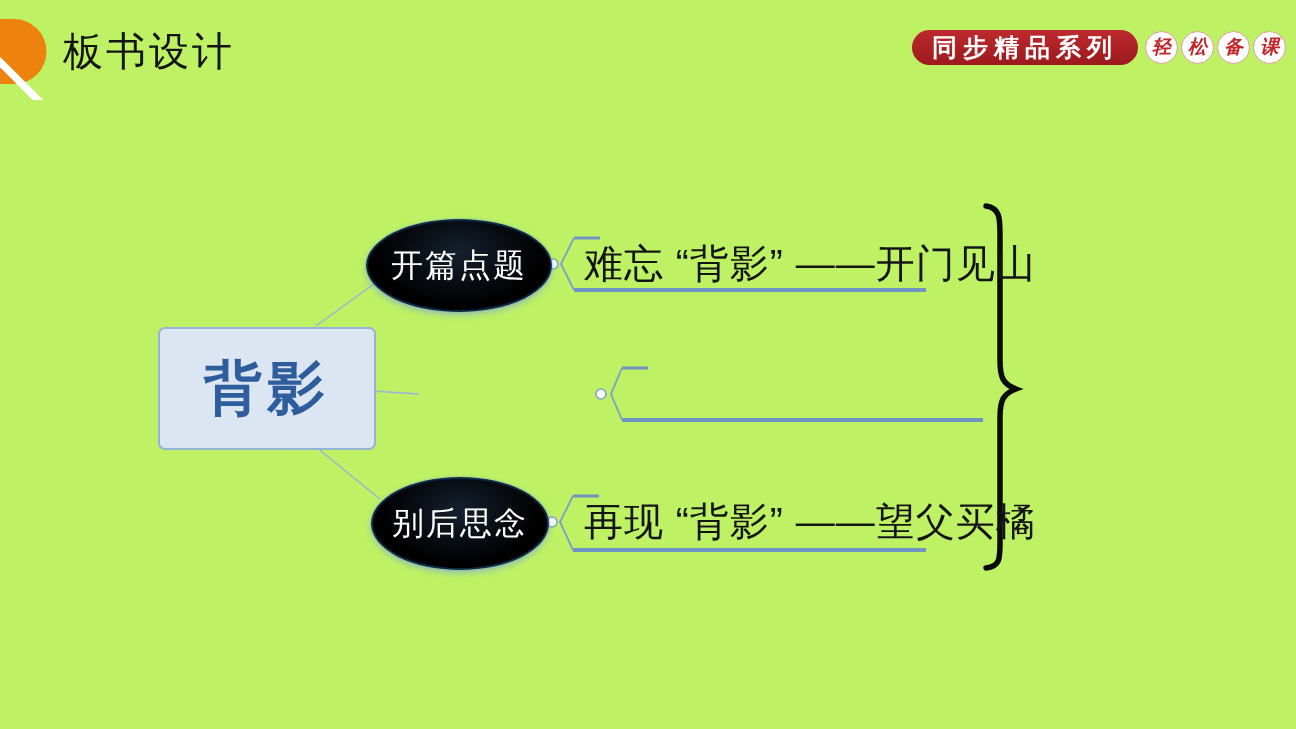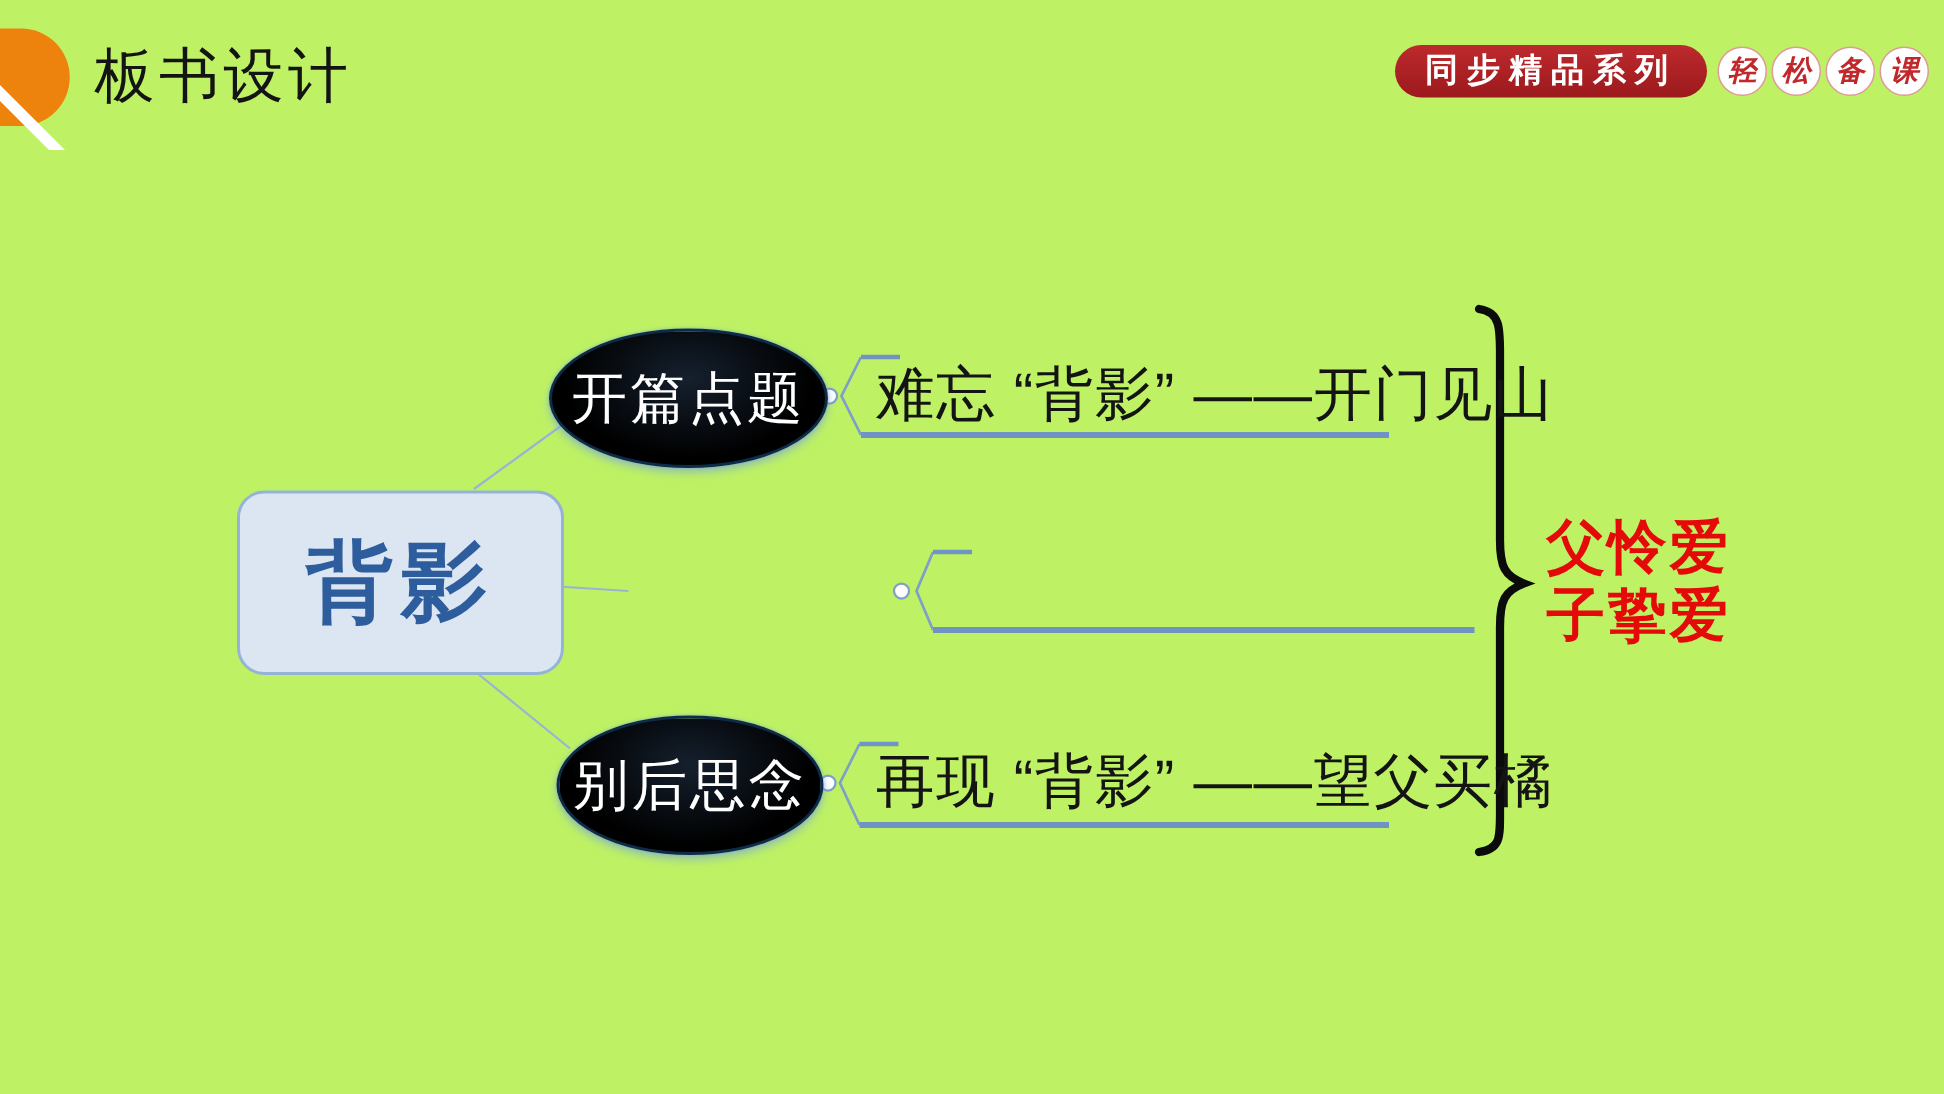--- a/index.html
+++ b/index.html
@@ -11,43 +11,43 @@
   .accent-logo{position:absolute;left:0;top:0;}
   .page-title{
     position:absolute;left:63px;top:27px;height:48px;line-height:48px;
     font-size:40px;color:#141414;letter-spacing:3px;white-space:nowrap;
   }
   .brand{position:absolute;right:10px;top:28px;height:38px;display:flex;align-items:center;}
   .brand-pill{
     height:35px;line-height:35px;padding:0 20px;border-radius:18px;
     background:linear-gradient(#bd2a2d,#9c191d);
     color:#fff;font-family:"DejaVu Serif",serif;font-weight:bold;
-    font-size:22px;letter-spacing:6px;white-space:nowrap;
+    font-size:25px;letter-spacing:6px;white-space:nowrap;
   }
   .brand-badges{display:flex;margin-left:4px;}
   .badge-circle{
     width:31px;height:31px;border-radius:50%;border:1px solid #e09a99;
     background:#fff;margin-left:3px;display:flex;align-items:center;justify-content:center;
     color:#c0282c;font-family:"DejaVu Serif",serif;font-style:italic;font-weight:bold;font-size:19px;
   }
   
   .decor{position:absolute;left:0;top:0;z-index:1;}
   .root-node{
     position:absolute;left:158px;top:327px;width:214px;height:119px;z-index:2;
-    background:#dce6f2;border:2px solid #95b3d7;border-radius:18px;
+    background:#dce6f2;border:2px solid #95b3d7;border-radius:7px;
     display:flex;align-items:center;justify-content:center;
     font-size:58px;font-weight:bold;color:#2e5d9e;letter-spacing:5px;
   }
   .branch-node{
     position:absolute;z-index:2;border-radius:50%;
     background:radial-gradient(ellipse at 50% 35%,#15202e 0%,#000 65%);
     border:2px solid #0e2b4a;
     box-shadow:0 3px 6px rgba(125,165,215,.65),0 0 2px rgba(125,165,215,.8);
     display:flex;align-items:center;justify-content:center;
-    color:#fff;font-size:37px;letter-spacing:2px;white-space:nowrap;
+    color:#fff;font-size:32px;letter-spacing:2px;white-space:nowrap;
   }
   .node-1{left:366px;top:219px;width:182px;height:89px;}
   .node-2{left:417px;top:350px;width:178px;height:89px;}
   .node-3{left:371px;top:477px;width:174px;height:89px;text-align:center;}
   .branch-detail{
     position:absolute;z-index:2;height:40px;line-height:40px;
     font-size:39px;color:#141414;white-space:nowrap;letter-spacing:1px;
   }
   .detail-1{left:584px;top:244px;}
   .detail-2{left:648px;top:376px;}
@@ -105,18 +105,14 @@
   </div>
 
   <div class="root-node">背影</div>
 
   <div class="branch-node node-1">开篇点题</div>
   <div class="branch-node node-3">别后思念</div>
 
   <div class="branch-detail detail-1">难忘 “背影” ——开门见山</div>
   <div class="branch-detail detail-3">再现 “背影” ——望父买橘</div>
 
-  <div class="conclusion">
-    <div>父怜爱</div>
-    <div>子挚爱</div>
-  </div>
 
 </div>
 
 </body></html>

